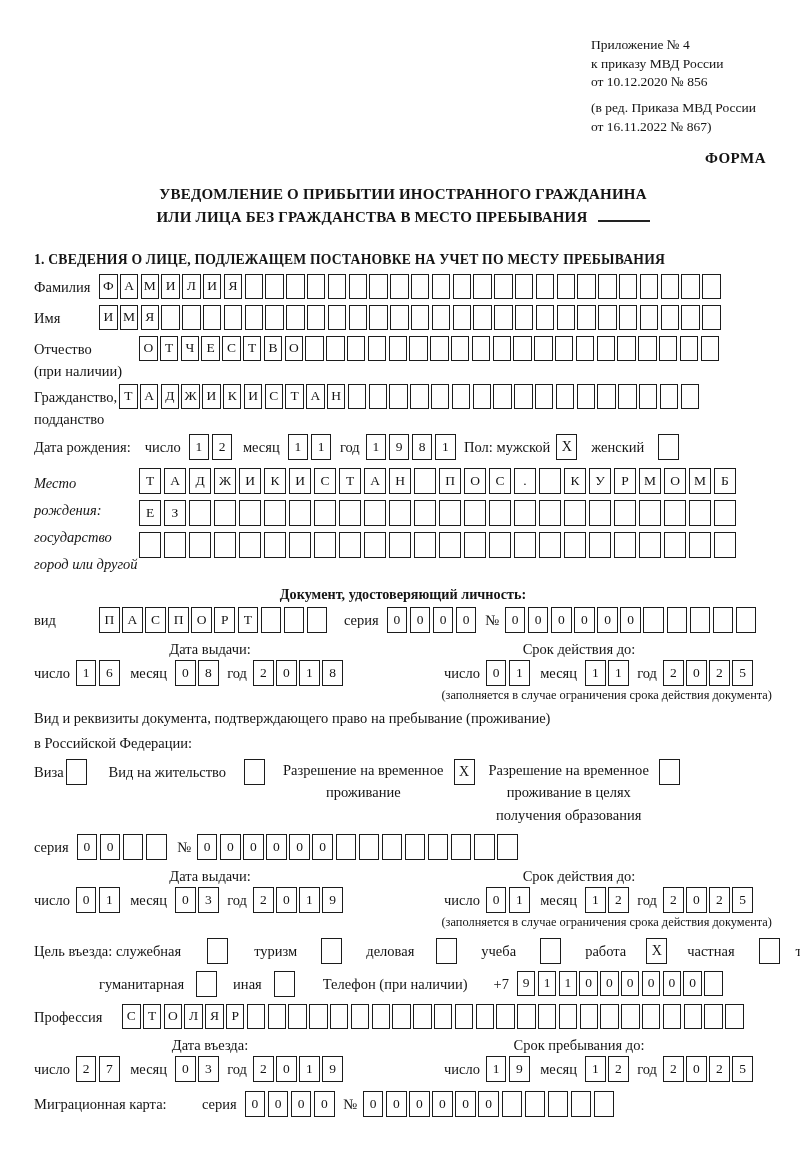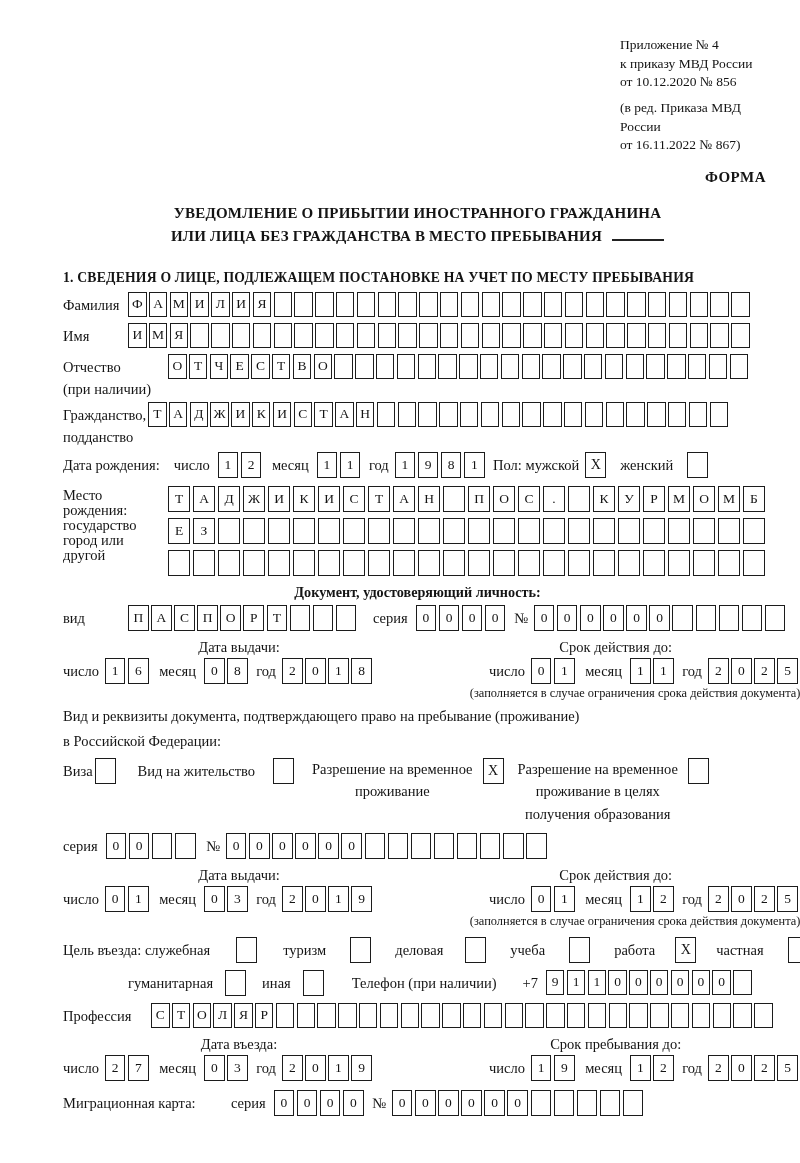--- a/index.html
+++ b/index.html
@@ -1,19 +1,19 @@
 <!DOCTYPE html>
 <html><head>
 <meta charset="utf-8">
 <style>
   html,body { margin:0; padding:0; background:#ffffff; }
   body { width:800px; height:1163px; overflow:hidden; color:#141414;
          font-family:"Liberation Serif", serif; }
   .page { position:relative; box-sizing:border-box; width:800px; height:1163px;
-          padding:36px 28px 0 63px; }
+          padding:36px 28px 0 34px; }
 
   
   .appendix { margin-left:557px; font-size:13.5px; line-height:1.38; }
   .appendix .grp2 { margin-top:7px; }
   .forma { text-align:right; margin:14px 6px 0 0; font-weight:bold; font-size:15px; letter-spacing:.5px; }
 
   .title { text-align:center; font-weight:bold; font-size:15px; line-height:1.55; margin-top:16px; letter-spacing:.2px; }
   .title .uline { display:inline-block; width:52px; border-bottom:2px solid #222; margin-left:10px; }
 
   .section-title { font-weight:bold; font-size:13.7px; margin-top:22px; letter-spacing:.2px; }
@@ -37,21 +37,21 @@
   .cellcol > .cells:first-child { margin-top:0; }
 
   .center-bold { text-align:center; font-weight:bold; font-size:14.2px; margin-top:8px; }
 
   
   .il { font-size:14.5px; line-height:26px; flex:none; }
   .ml8 { margin-left:8px; } .ml6 { margin-left:6px; } .ml14 { margin-left:14px; }
   .mr6 { margin-right:6px; } .mr8 { margin-right:8px; }
 
   
-  .dblock { display:flex; margin-top:8px;gap:16px; }
+  .dblock { display:flex; margin-top:8px; }
   .dleft { width:352px; flex:none; } .dright { flex:1; }
   .dtitle { text-align:center; font-size:14.5px; }
   .drow { display:flex; align-items:flex-start; margin-top:2px; }
   .dnote { font-size:12.4px; text-align:right; margin-top:2px; }
 
   .plain { font-size:14.5px; line-height:1.6; margin-top:8px; }
 
   .opts { display:flex; align-items:flex-start; margin-top:4px; }
   .optlines { text-align:center; font-size:14.5px; line-height:1.55; }
   .optpair { display:flex; align-items:flex-start; }
@@ -114,21 +114,21 @@
     <span class="cells big ml8"><span class="box">1</span><span class="box">1</span></span>
     <span class="il ml6">год</span>
     <span class="cells big ml6"><span class="box">1</span><span class="box">9</span><span class="box">8</span><span class="box">1</span></span>
     <span class="il ml6">Пол: мужской</span>
     <span class="cbox ml6">X</span>
     <span class="il ml14">женский</span>
     <span class="cbox ml14"></span>
   </div>
 
   <div class="frow" style="margin-top:8px;">
-    <span class="flabel w105" style="line-height:15px;">
+    <span class="flabel w105" style="line-height:27px;font-style:italic;">
       <span style="display:block">Место рождения:</span>
       <span style="display:block">государство</span>
       <span style="display:block">город или другой</span>
     </span>
     <span class="cellcol">
       <span class="cells xl"><span class="box">Т</span><span class="box">А</span><span class="box">Д</span><span class="box">Ж</span><span class="box">И</span><span class="box">К</span><span class="box">И</span><span class="box">С</span><span class="box">Т</span><span class="box">А</span><span class="box">Н</span><span class="box"></span><span class="box">П</span><span class="box">О</span><span class="box">С</span><span class="box">.</span><span class="box"></span><span class="box">К</span><span class="box">У</span><span class="box">Р</span><span class="box">М</span><span class="box">О</span><span class="box">М</span><span class="box">Б</span></span>
       <span class="cells xl"><span class="box">Е</span><span class="box">З</span><span class="box"></span><span class="box"></span><span class="box"></span><span class="box"></span><span class="box"></span><span class="box"></span><span class="box"></span><span class="box"></span><span class="box"></span><span class="box"></span><span class="box"></span><span class="box"></span><span class="box"></span><span class="box"></span><span class="box"></span><span class="box"></span><span class="box"></span><span class="box"></span><span class="box"></span><span class="box"></span><span class="box"></span><span class="box"></span></span>
       <span class="cells xl"><span class="box"></span><span class="box"></span><span class="box"></span><span class="box"></span><span class="box"></span><span class="box"></span><span class="box"></span><span class="box"></span><span class="box"></span><span class="box"></span><span class="box"></span><span class="box"></span><span class="box"></span><span class="box"></span><span class="box"></span><span class="box"></span><span class="box"></span><span class="box"></span><span class="box"></span><span class="box"></span><span class="box"></span><span class="box"></span><span class="box"></span><span class="box"></span></span>
     </span>
   </div>

